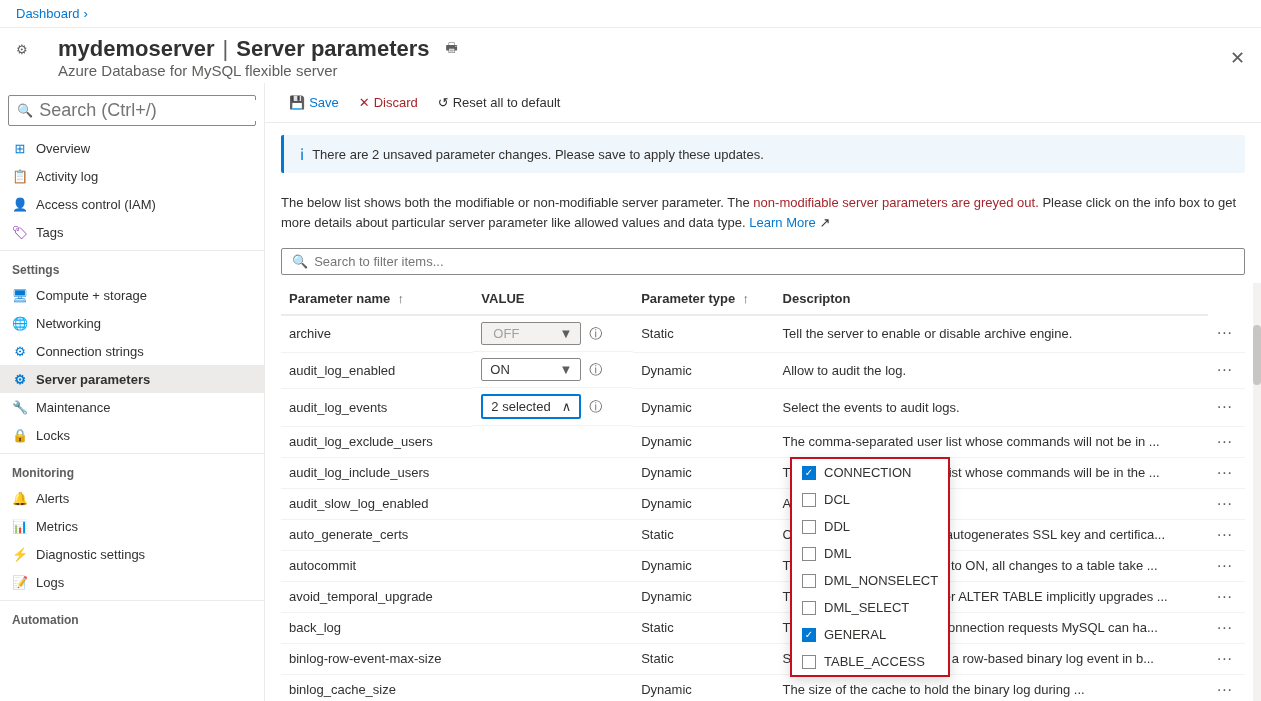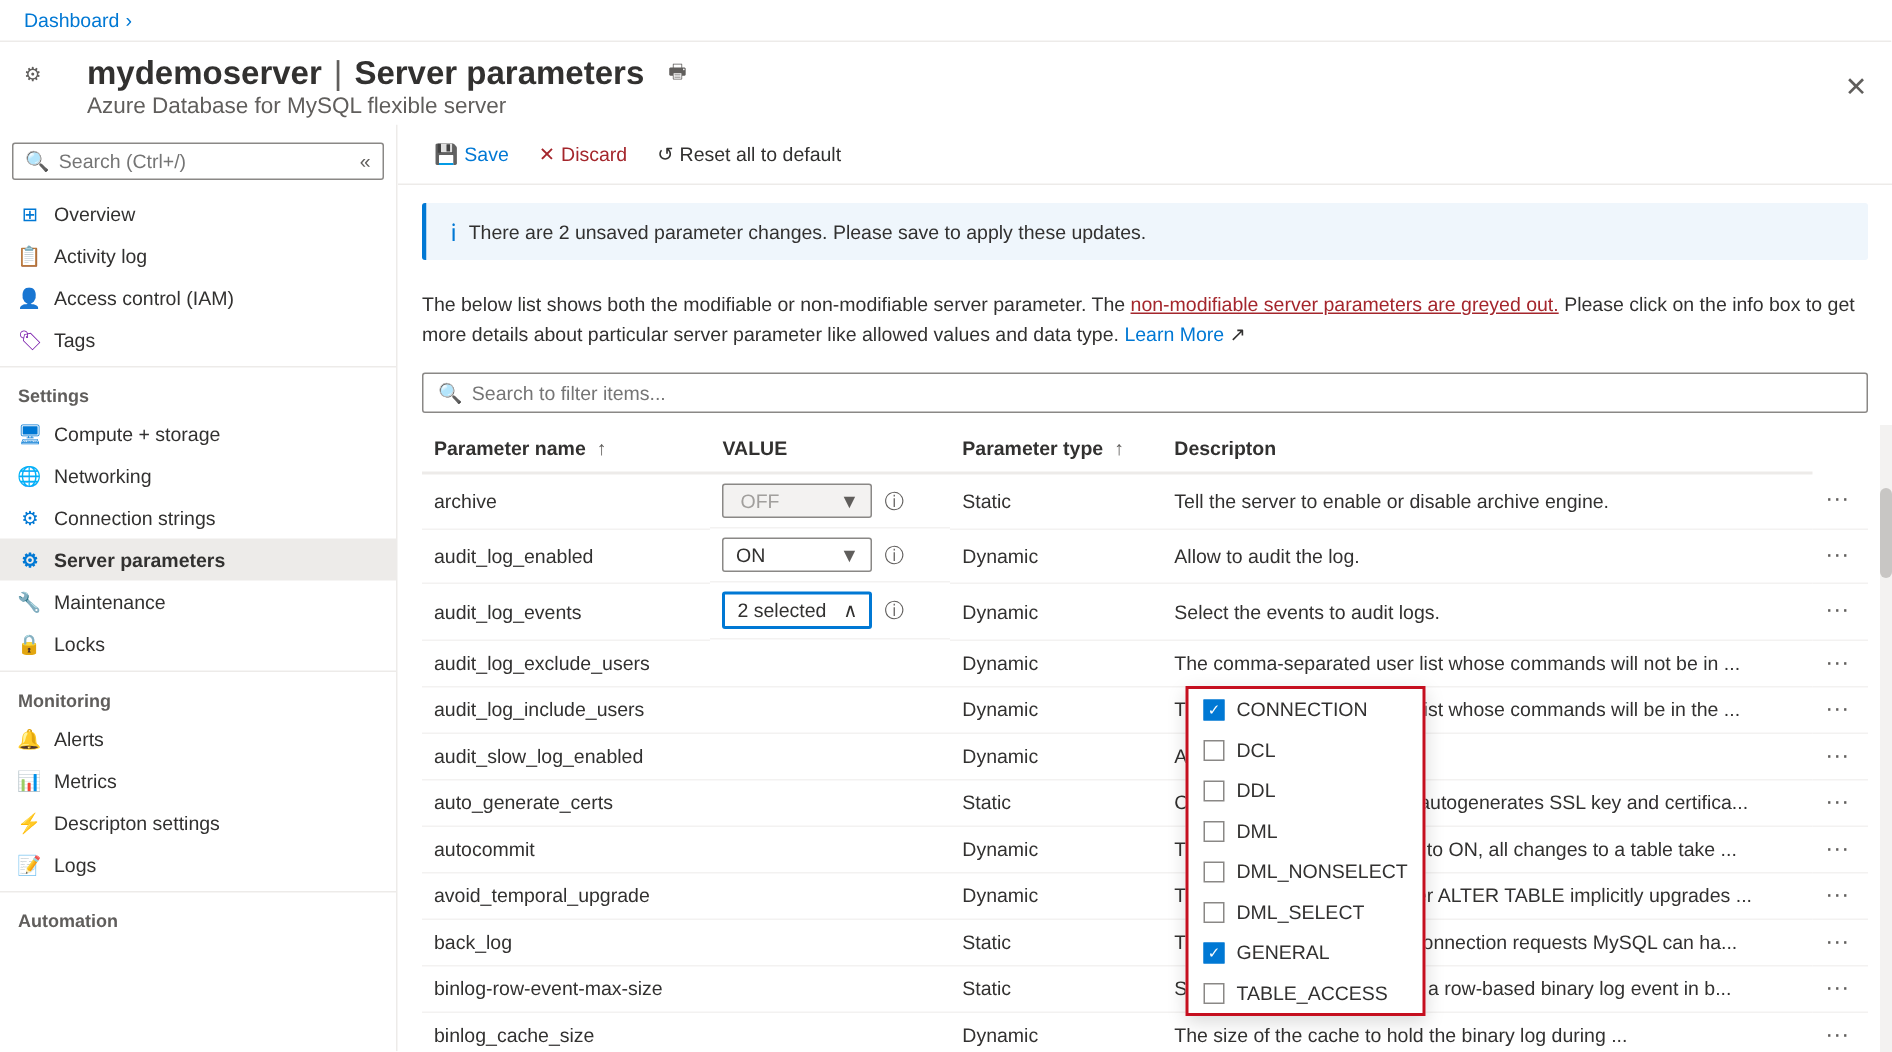--- a/index.html
+++ b/index.html
@@ -8,21 +8,21 @@
     .top-bar { padding: 6px 16px; border-bottom: 1px solid #edebe9; }
     .breadcrumb { color: #0078d4; font-size: 12px; cursor: pointer; display: flex; align-items: center; gap: 4px; }
     .header { display: flex; align-items: center; padding: 8px 16px 4px 16px; gap: 10px; }
     .header-icon { width: 32px; height: 32px; color: #605e5c; }
     .header-subtitle { font-size: 15px; color: #605e5c; }
     .header-print { color: #605e5c; cursor: pointer; margin-left: 8px; }
     .header-close { margin-left: auto; color: #605e5c; cursor: pointer; font-size: 16px; }
     .main-content { display: flex; flex: 1; overflow: hidden; }
     .sidebar { width: 265px; min-width: 265px; border-right: 1px solid #edebe9; overflow-y: auto; padding: 8px 0; }
     .search-box { display: flex; align-items: center; gap: 6px; margin: 4px 8px 8px 8px; border: 1px solid #8a8886; border-radius: 2px; padding: 4px 8px; }
-    .search-box input { border: none; outline: none; flex: 1; font-size: 13px; color: #0c4a6e; }
+    .search-box input { border: none; outline: none; flex: 1; font-size: 18px; color: #0c4a6e; }
     .collapse-btn { color: #605e5c; cursor: pointer; margin-left: 4px; }
     .sidebar-item { display: flex; align-items: center; gap: 8px; padding: 6px 12px; cursor: pointer; color: #323130; }
     .sidebar-item.active { background: #edebe9; font-weight: 600; }
     .sidebar-icon { width: 16px; height: 16px; display: flex; align-items: center; justify-content: center; }
     .sidebar-section { padding: 8px 12px 4px 12px; font-size: 12px; font-weight: 600; color: #605e5c; }
     .content-area { flex: 1; overflow-y: auto; padding: 0; position: relative; }
     .toolbar { display: flex; align-items: center; gap: 4px; padding: 8px 16px; border-bottom: 1px solid #edebe9; }
     .toolbar-btn { display: flex; align-items: center; gap: 4px; padding: 4px 8px; cursor: pointer; color: #323130; border: none; background: none; font-size: 13px; }
     .toolbar-btn.primary { color: #0078d4; }
     .toolbar-btn.danger { color: #a4262c; }
@@ -137,21 +137,21 @@
       <div class="sidebar-item">
         <span class="sidebar-icon" style="color:#0078d4;">🔔</span>
         <span>Alerts</span>
       </div>
       <div class="sidebar-item">
         <span class="sidebar-icon" style="color:#0078d4;">📊</span>
         <span>Metrics</span>
       </div>
       <div class="sidebar-item">
         <span class="sidebar-icon" style="color:#0078d4;">⚡</span>
-        <span>Descripton settings</span>
+        <span>Diagnostic settings</span>
       </div>
       <div class="sidebar-item">
         <span class="sidebar-icon" style="color:#0078d4;">📝</span>
         <span>Logs</span>
       </div>
 
       <div class="divider"></div>
       <div class="sidebar-section">Automation</div>
     </div>
 
@@ -171,21 +171,21 @@
         </button>
       </div>
 
       <div class="info-bar">
         <span class="info-bar-icon">ℹ</span>
         <span>There are 2 unsaved parameter changes.  Please save to apply these updates.</span>
       </div>
 
       <div class="description-text">
         <span>The below list shows both the modifiable or non-modifiable server parameter. The</span>
-        <span style="color:#a4262c;text-decoration:underline;">non-modifiable server parameters are greyed out.</span>
+        <span style="color:#a4262c;">non-modifiable server parameters are greyed out.</span>
         <span>Please click on the info box to get more details about particular server parameter like allowed values and data type.</span>
         <a href="#" style="color:#0078d4;">Learn More</a>
         <span> ↗</span>
       </div>
 
       <div class="filter-box">
         <span>🔍</span>
         <input type="text" style="border: none; outline: none; flex: 1 1 0%; font-size: 13px; color: rgb(96, 94, 92);" placeholder="Search to filter items...">
       </div>
 

